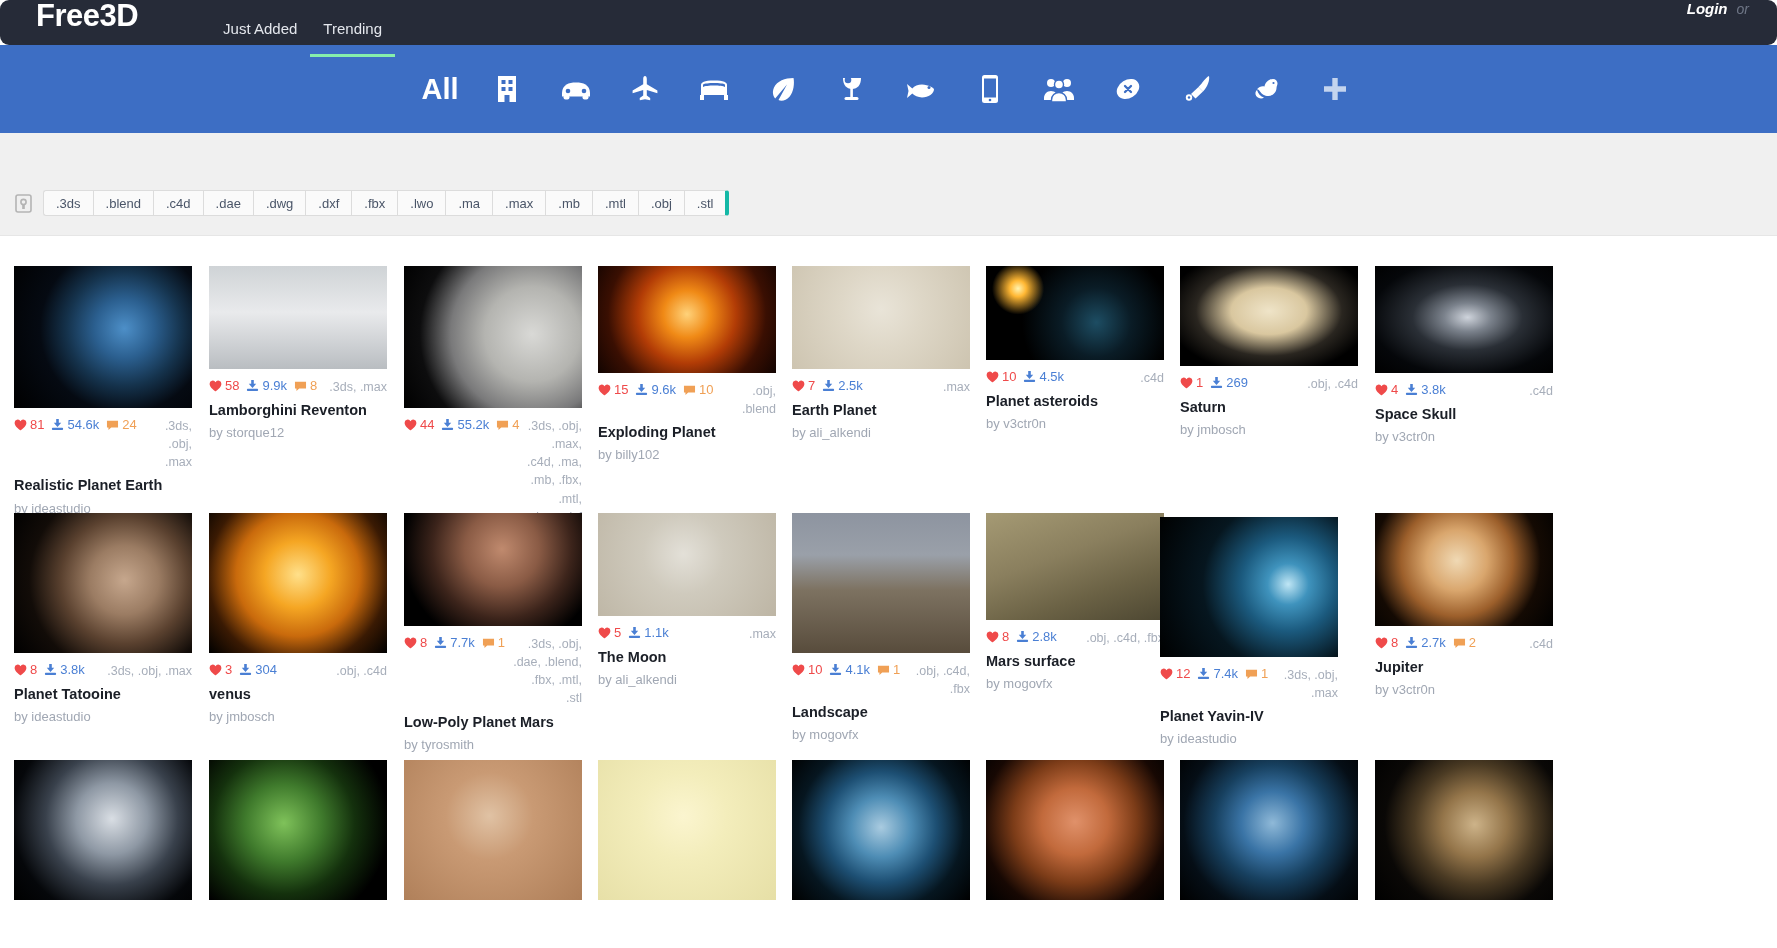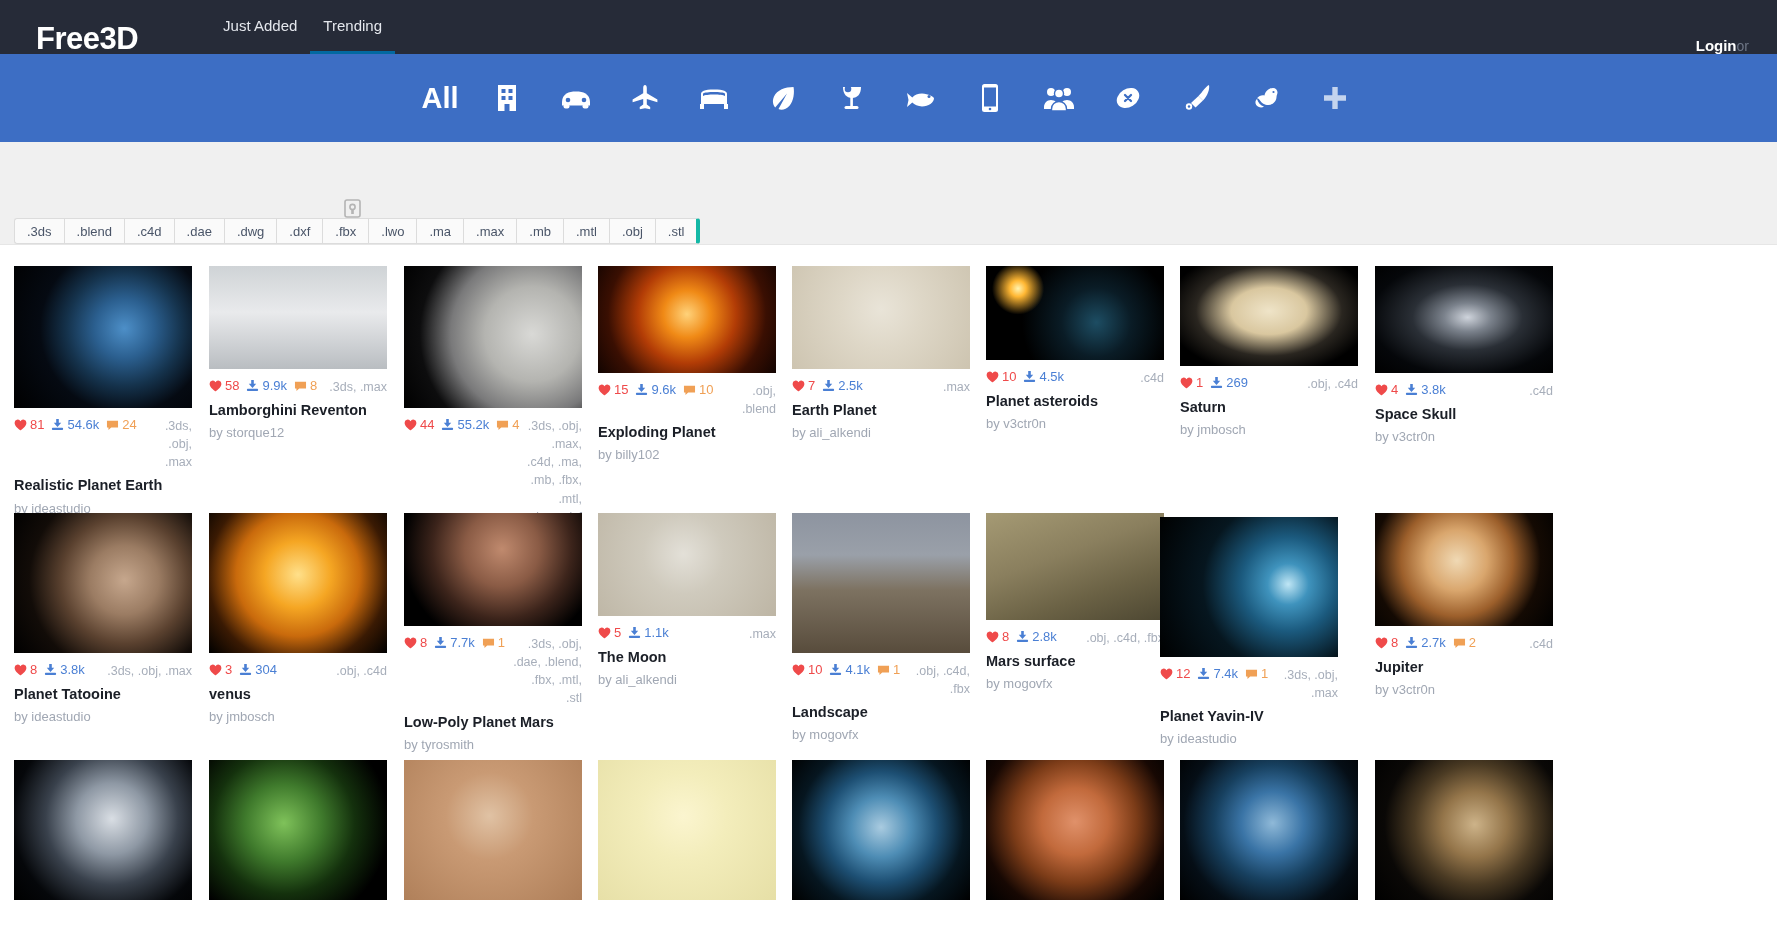--- a/index.html
+++ b/index.html
@@ -8,26 +8,27 @@
     margin: 0; padding: 0;
     width: 1777px; height: 948px;
     overflow: hidden;
     background: #ffffff;
     font-family: "Liberation Sans", sans-serif;
     -webkit-font-smoothing: antialiased;
   }
 
   
   .header {
-    height: 54px;
+    height: 45px;
     background: #262b38;
     display: flex;
-    align-items: flex-end;
+    align-items: flex-start;
     padding: 0 28px 0 36px;
     position: relative;
+    border-radius: 9px;
   }
   .logo {
     color: #ffffff;
     font-size: 31px;
     font-weight: bold;
     letter-spacing: -0.5px;
     line-height: 1;
     margin-right: 36px;
     white-space: nowrap;
   }
@@ -69,28 +70,29 @@
     color: #e4e7ed;
     font-size: 15px;
     padding: 0 13px;
     height: 57px;
     line-height: 57px;
     text-decoration: none;
     cursor: pointer;
     white-space: nowrap;
   }
   .nav-link.active {
-    border-bottom: 3px solid #0369a1;
+    border-bottom: 3px solid #86efac;
   }
   .header-right {
     margin-left: auto;
     display: flex;
     align-items: baseline;
-    gap: 0;
+    gap: 9px;
     padding-right: 0;
+    font-style: italic;
   }
   .login-link {
     color: #ffffff;
     font-size: 15px;
     font-weight: bold;
     text-decoration: none;
     cursor: pointer;
   }
   .or-text { color: #6e7686; font-size: 14px; }
 
@@ -126,21 +128,20 @@
     height: 103px;
     position: relative;
     border-bottom: 1px solid #e6e6e6;
   }
   .filters {
     position: absolute;
     left: 14px;
     top: 57px;
     display: flex;
     align-items: center;
-    flex-direction: column;
   }
   .filter-icon {
     width: 19px; height: 19px;
     margin-right: 10px;
     display: flex; align-items: center; justify-content: center;
     cursor: pointer;
   }
   .chips { display: flex; }
   .chip {
     background: #fafafa;

